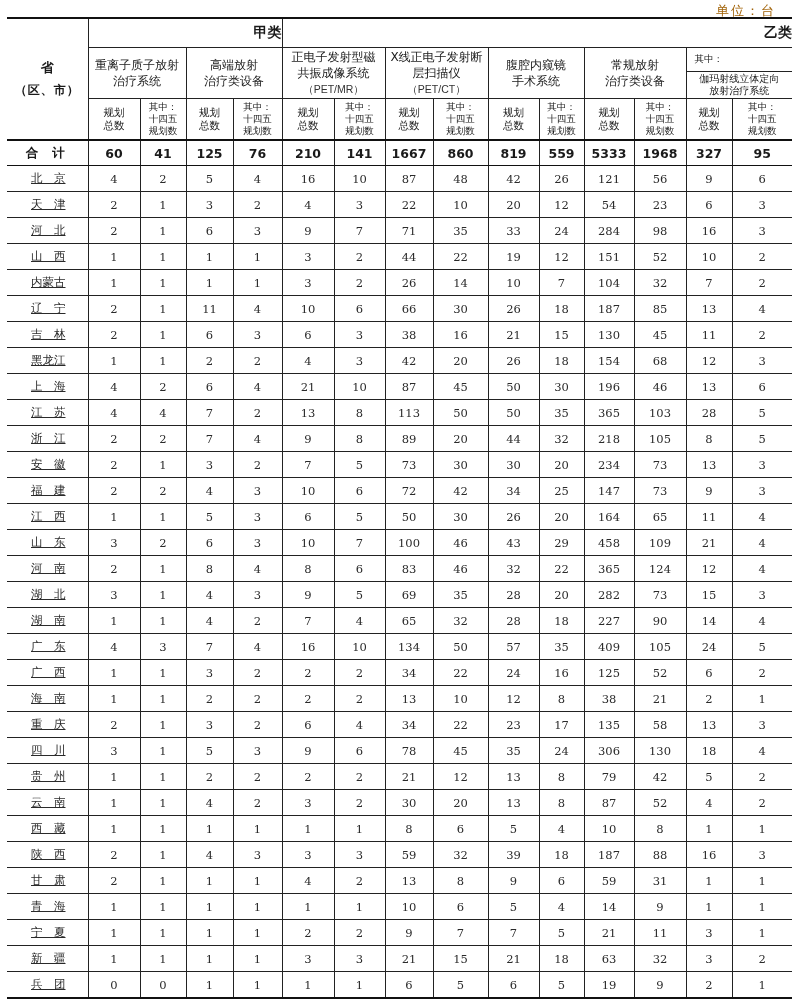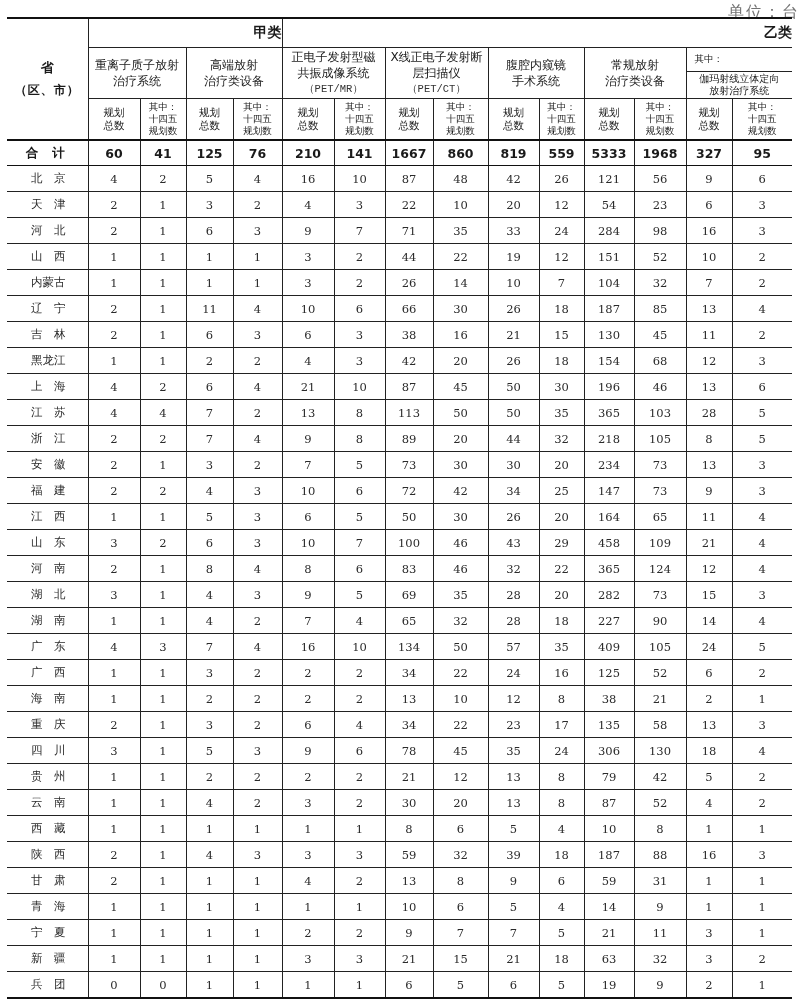--- a/index.html
+++ b/index.html
@@ -1,37 +1,37 @@
 <!DOCTYPE html>
 <html><head>
 <meta charset="utf-8">
 <style>
   html, body { margin:0; padding:0; background:#ffffff; }
   body { width:800px; height:1005px; position:relative; overflow:hidden;
          font-family: "DejaVu Serif", "Liberation Serif", serif; color:#1a1a1a; }
-  .unit { position:absolute; top:2px; right:0; font-size:16px; letter-spacing:2px; color:#737373; }
+  .unit { position:absolute; top:2px; right:24px; font-size:13px; letter-spacing:2px; color:#a16207; }
   table { position:absolute; left:7px; top:17px; border-collapse:collapse; table-layout:fixed; width:785px; }
   col.c0 { width:81px; }
   td, th { border:1.4px solid #222; text-align:center; vertical-align:middle; padding:0; font-weight:normal; }
   table { border-top:2.5px solid #111; border-bottom:2.5px solid #111; }
   table tr > *:first-child { border-left:none; }
   table tr > *:last-child { border-right:none; }
   .grp { font-family:"DejaVu Sans", "Liberation Sans", sans-serif; font-weight:bold; font-size:14px; height:28px;text-align:right; }
   .cat { font-family:"DejaVu Sans", "Liberation Sans", sans-serif; font-size:12px; line-height:16px; height:50px; }
-  .cat .abbr { font-family:Liberation Mono, monospace; font-size:10.5px; color:#333; display:block; }
+  .cat .abbr { font-family:Liberation Sans, sans-serif; font-size:10.5px; color:#333; display:block; }
   .sub { font-family:"DejaVu Sans", "Liberation Sans", sans-serif; font-size:10.5px; line-height:13px; height:40px; }
   .sub2 { font-family:"DejaVu Sans", "Liberation Sans", sans-serif; font-size:9.5px; line-height:12px; }
   .qz-top { font-family:"DejaVu Sans", "Liberation Sans", sans-serif; font-size:9.5px; text-align:left; padding-left:8px; height:23px; border-bottom:1.4px solid #222; }
   .gamma { font-family:"DejaVu Sans", "Liberation Sans", sans-serif; font-size:10px; line-height:12px; height:26px; }
   .prov-head { font-family:"DejaVu Sans", "Liberation Sans", sans-serif; font-weight:bold; font-size:13px; line-height:22px; }
   .prov-head .p2 { font-size:12px; letter-spacing:1px; }
   tr.total td { font-family:"DejaVu Sans", "Liberation Sans", sans-serif; font-weight:bold; font-size:12.5px; height:24px; border-top:2px solid #111; border-bottom:1.8px solid #111; }
   tr.total td.name { letter-spacing:14px; padding-left:10px; }
   tr.row td { font-size:11.5px; height:25px; color:#2a2a2a; }
-  tr.row td.name { font-size:11.5px; text-align:left; padding-left:24px; letter-spacing:0; }
+  tr.row td.name { font-size:11.5px; text-align:left; padding-left:24px; letter-spacing:0;text-decoration:underline; }
 </style>
 </head>
 <body>
 
 <div class="unit">单位：台</div>
 
 <table>
   <colgroup>
     <col class="c0" style="width:81px">
     <col style="width:52px">

